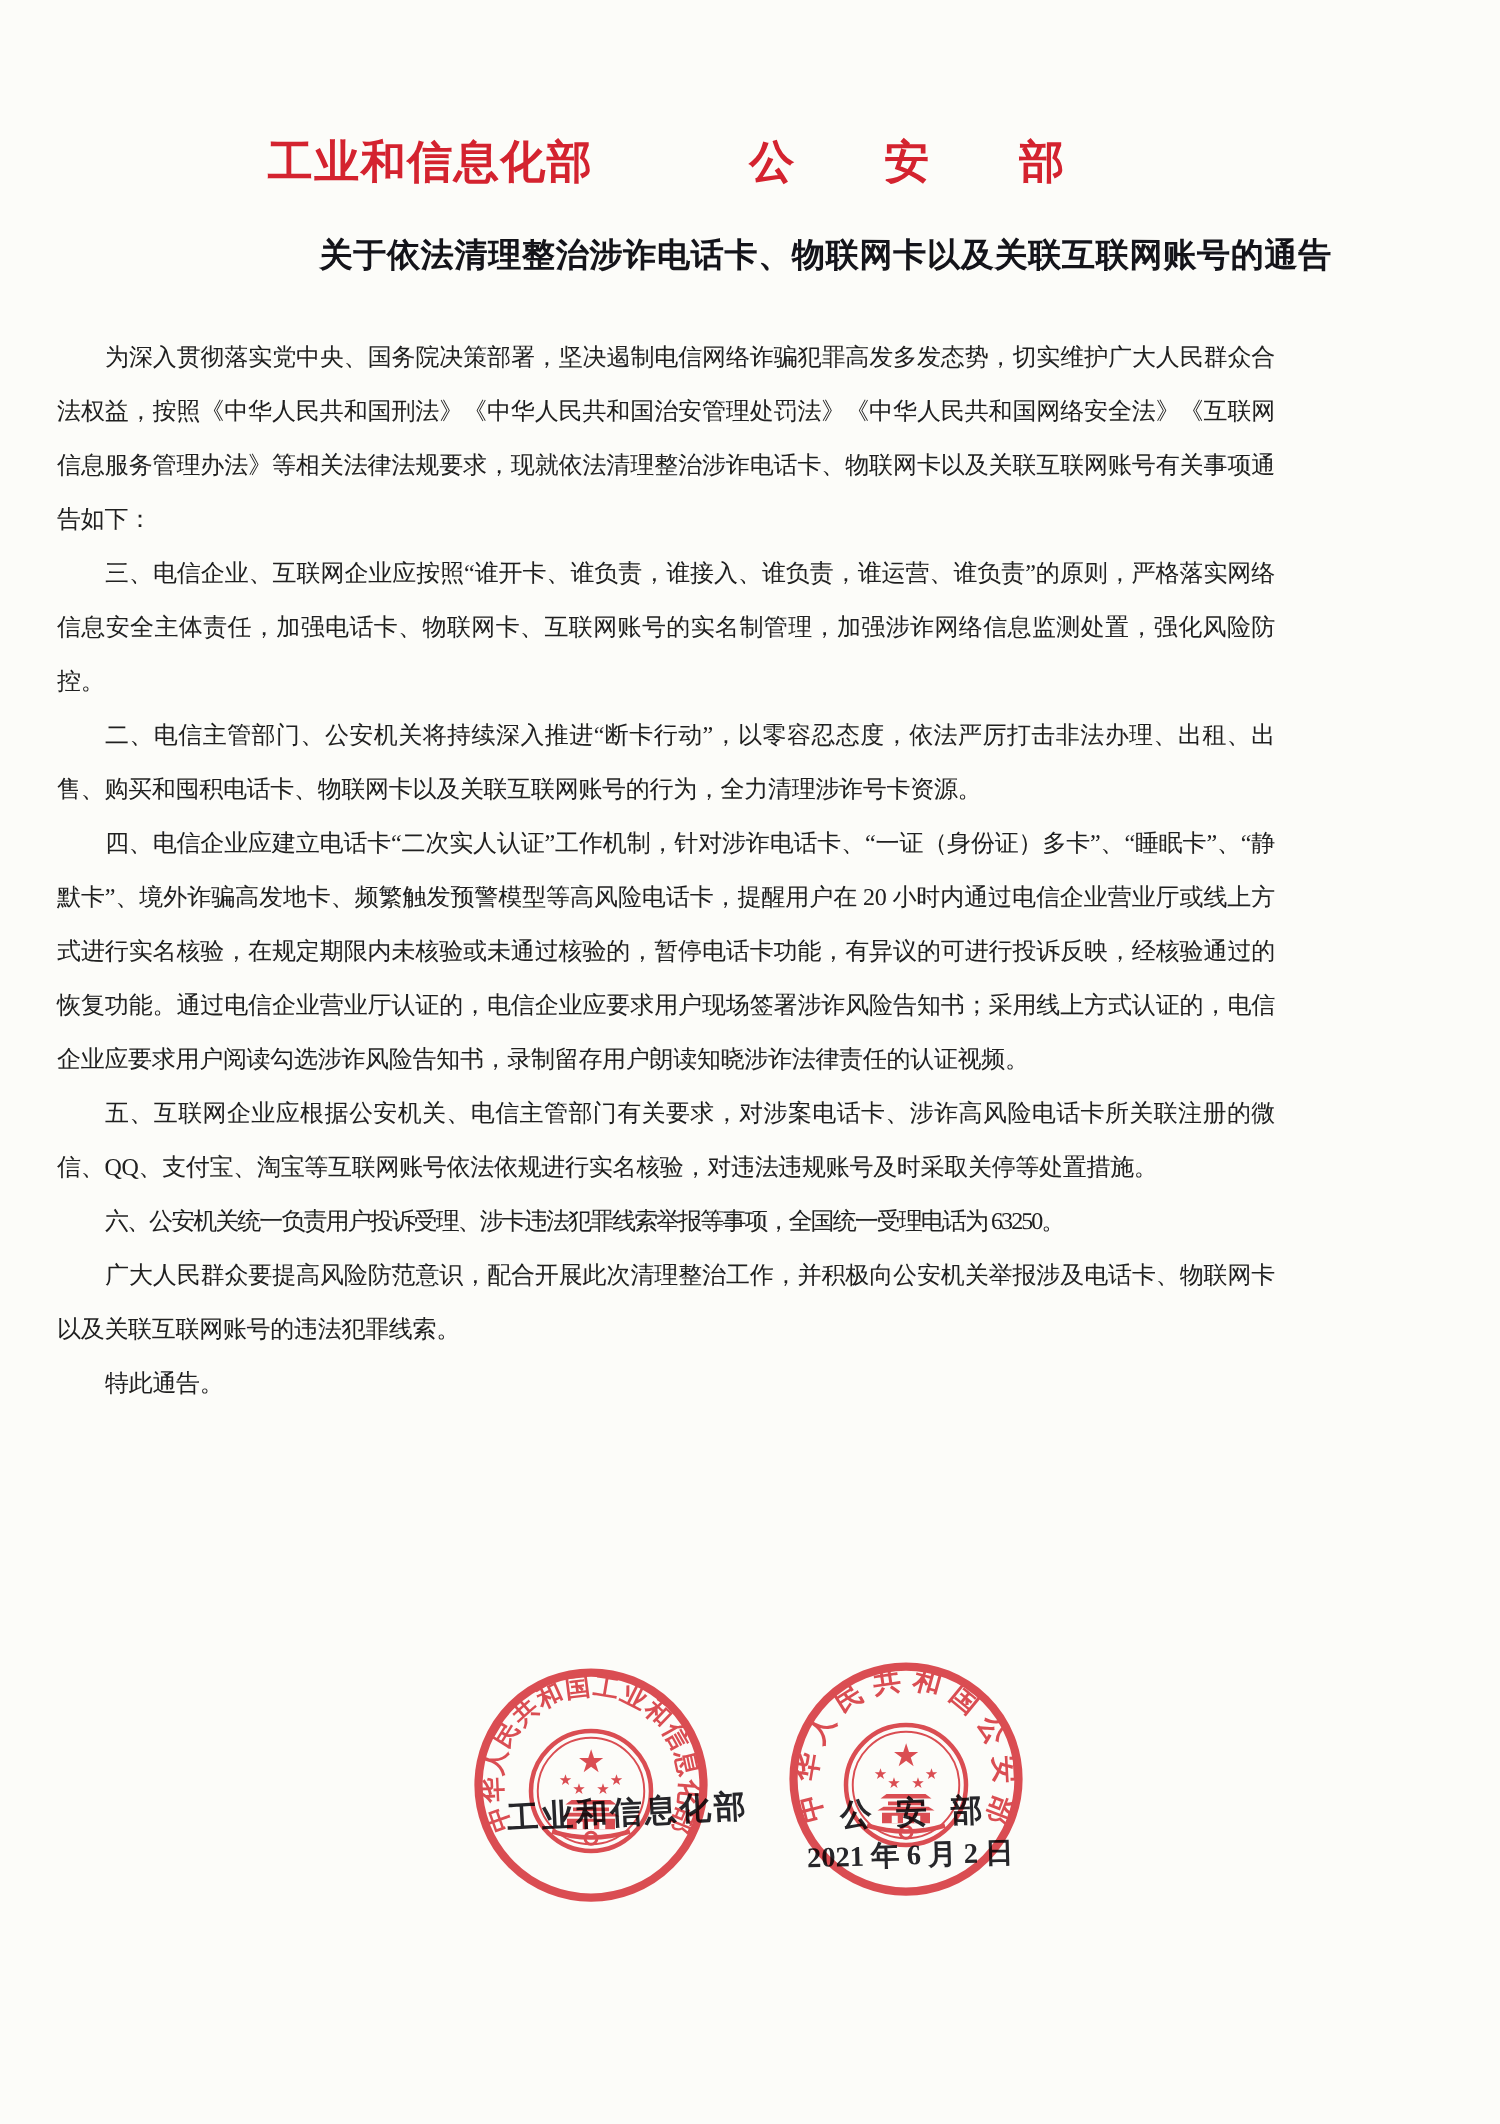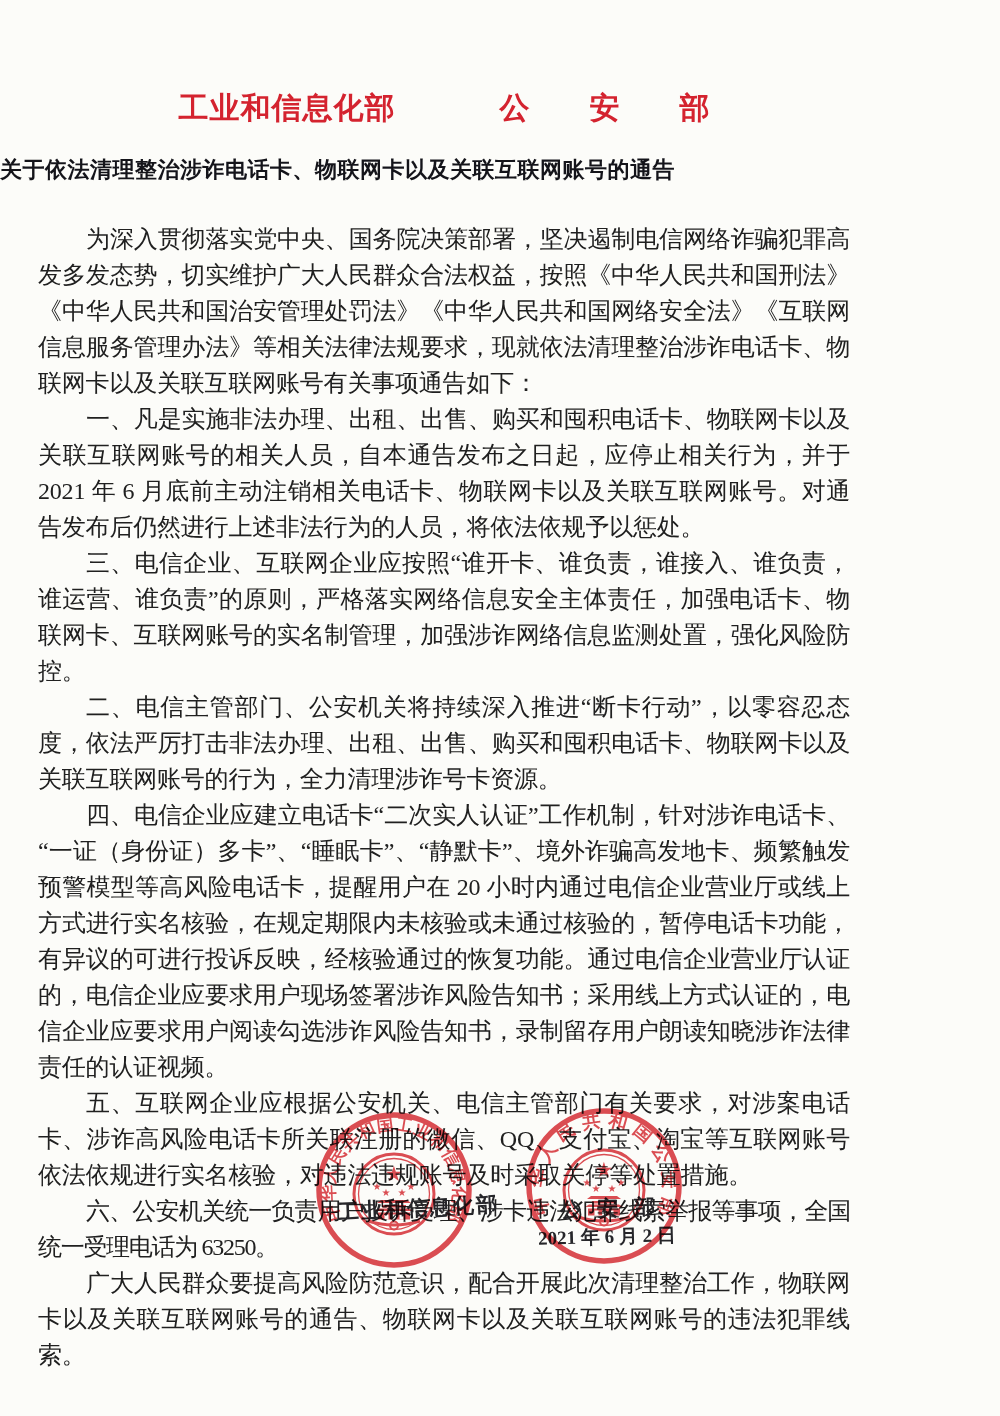--- a/index.html
+++ b/index.html
@@ -18,28 +18,28 @@
   .ministry-row{
     padding-top:88px;
     display:flex;justify-content:center;align-items:flex-end;gap:104px;
     font-size:30px;font-weight:700;color:var(--accent-color);
   }
   .ministry-left{letter-spacing:1px;}
   .ministry-right{letter-spacing:60px;margin-right:-60px;}
 
   
   .doc-title{
-    margin:26px 0 0 0;text-align:left;
+    margin:26px 0 0 0;text-align:right;
     font-size:22px;font-weight:700;letter-spacing:.5px;color:#14141a;
   }
 
   
   .body-text{
     width:812px;margin:36px auto 0;
-    font-size:24px;line-height:36px;letter-spacing:-.2px;
+    font-size:16px;line-height:36px;letter-spacing:-.2px;
     text-align:justify;color:var(--text-color);
   }
   .body-text p{margin:0;text-indent:2em;}
   .body-text p.tight{letter-spacing:-1.3px;}
 
   
   .seal{position:absolute;width:160px;height:160px;color:var(--seal-color);
         opacity:.9;mix-blend-mode:multiply;}
   .seal-miit{left:314px;top:1110px;}
   .seal-mps{left:524px;top:1106px;}
@@ -81,27 +81,27 @@
 
   <div class="ministry-row">
     <span class="ministry-left">工业和信息化部</span>
     <span class="ministry-right">公安部</span>
   </div>
 
   <h1 class="doc-title">关于依法清理整治涉诈电话卡、物联网卡以及关联互联网账号的通告</h1>
 
   <div class="body-text">
     <p>为深入贯彻落实党中央、国务院决策部署，坚决遏制电信网络诈骗犯罪高发多发态势，切实维护广大人民群众合法权益，按照《中华人民共和国刑法》《中华人民共和国治安管理处罚法》《中华人民共和国网络安全法》《互联网信息服务管理办法》等相关法律法规要求，现就依法清理整治涉诈电话卡、物联网卡以及关联互联网账号有关事项通告如下：</p>
-    <p>一、凡是实施非法办理、出租、出售、购买和囤积电话卡、物联网卡以及关联互联网账号的相关人员，自本通告发布之日起，应停止相关行为，并于 2021 年 6 月底前主动注销相关电话卡、物联网卡以及关联互联网账号。对通告发布后仍然进行上述非法行为的人员，将依法依规予以惩处。</p>
     <p>三、电信企业、互联网企业应按照“谁开卡、谁负责，谁接入、谁负责，谁运营、谁负责”的原则，严格落实网络信息安全主体责任，加强电话卡、物联网卡、互联网账号的实名制管理，加强涉诈网络信息监测处置，强化风险防控。</p>
     <p>二、电信主管部门、公安机关将持续深入推进“断卡行动”，以零容忍态度，依法严厉打击非法办理、出租、出售、购买和囤积电话卡、物联网卡以及关联互联网账号的行为，全力清理涉诈号卡资源。</p>
     <p>四、电信企业应建立电话卡“二次实人认证”工作机制，针对涉诈电话卡、“一证（身份证）多卡”、“睡眠卡”、“静默卡”、境外诈骗高发地卡、频繁触发预警模型等高风险电话卡，提醒用户在 20 小时内通过电信企业营业厅或线上方式进行实名核验，在规定期限内未核验或未通过核验的，暂停电话卡功能，有异议的可进行投诉反映，经核验通过的恢复功能。通过电信企业营业厅认证的，电信企业应要求用户现场签署涉诈风险告知书；采用线上方式认证的，电信企业应要求用户阅读勾选涉诈风险告知书，录制留存用户朗读知晓涉诈法律责任的认证视频。</p>
     <p>五、互联网企业应根据公安机关、电信主管部门有关要求，对涉案电话卡、涉诈高风险电话卡所关联注册的微信、QQ、支付宝、淘宝等互联网账号依法依规进行实名核验，对违法违规账号及时采取关停等处置措施。</p>
     <p class="tight">六、公安机关统一负责用户投诉受理、涉卡违法犯罪线索举报等事项，全国统一受理电话为 63250。</p>
-    <p>广大人民群众要提高风险防范意识，配合开展此次清理整治工作，物联网卡以及关联互联网账号的通告、物联网卡以及关联互联网账号的违法犯罪线索。</p>
+    <p>广大人民群众要提高风险防范意识，配合开展此次清理整治工作，并积极向公安机关举报涉及电话卡、物联网卡以及关联互联网账号的违法犯罪线索。</p>
+    <p>特此通告。</p>
   </div>
 
   <div class="signature sig-miit">工业和信息化部</div>
   <div class="signature sig-mps">公安部</div>
   <div class="signature sig-date">2021 年 6 月 2 日</div>
 
   <div class="seal seal-miit">
     <svg viewBox="0 0 160 160">
       <defs>
         <path id="arcL" d="M 28,110 A 60,60 0 1 1 132,110" fill="none"></path>

